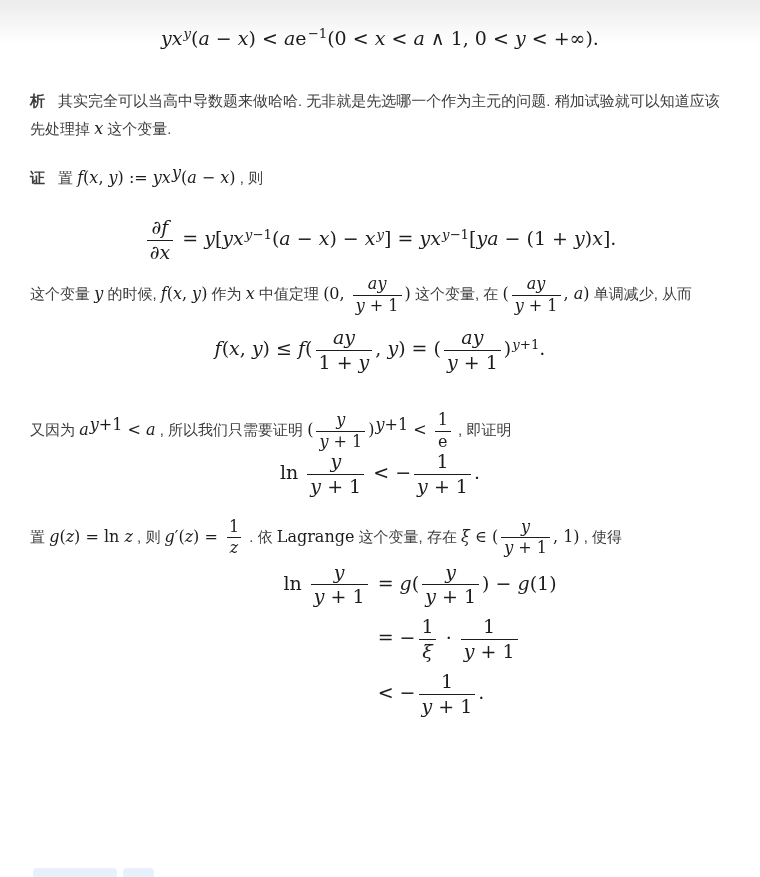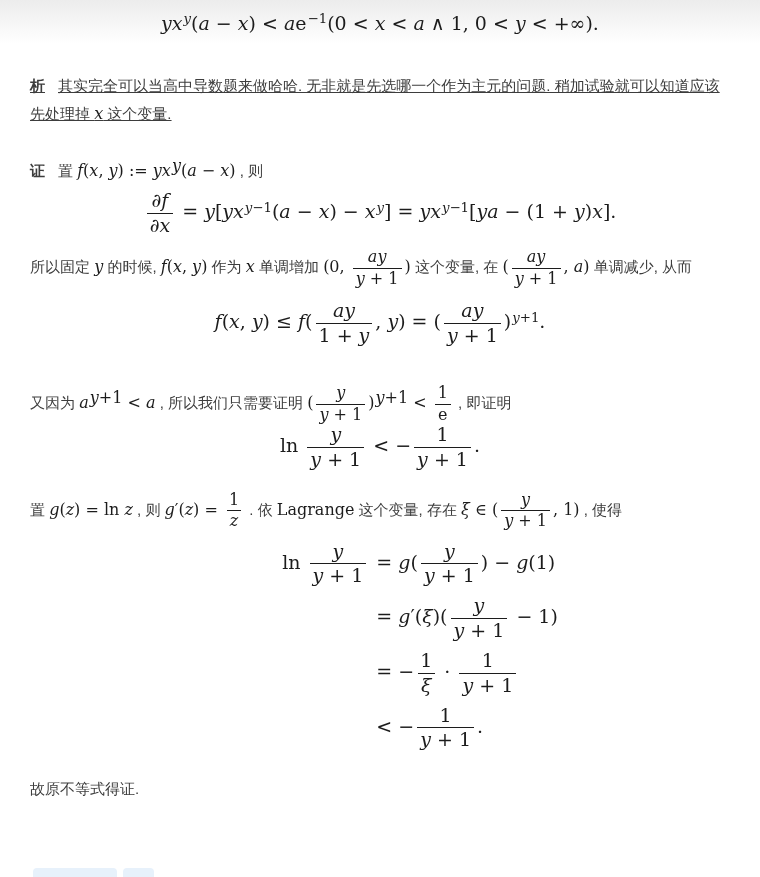--- a/index.html
+++ b/index.html
@@ -6,21 +6,21 @@
   body{
     width:760px;height:877px;overflow:hidden;position:relative;
     background:#ffffff;
     font-family:"Liberation Sans",sans-serif;
   }
   .top-fade{
     position:absolute;top:0;left:0;right:0;height:44px;
     background:linear-gradient(#ececec,rgba(255,255,255,0));
     pointer-events:none;
   }
-  .doc{position:relative;padding:10px 30px 0 30px;color:#3d3d3d;}
+  .doc{position:relative;padding:25px 30px 0 30px;color:#3d3d3d;}
 
   
   .para{font-size:15px;line-height:1.85;color:#3d3d3d;}
   .plabel{font-weight:bold;margin-right:13px;color:#3d3d3d;}
   .cn{font-family:"Liberation Sans",sans-serif;}
 
   
   .mr,.mi,.frac,.msup{font-family:"DejaVu Serif",serif;color:#1c1c1c;}
   .para .mr,.para .mi,.para .frac{font-size:16px;}
   .mi{font-style:italic;}
@@ -37,28 +37,28 @@
 
   
   .align{display:table;margin:0 auto;position:relative;left:40px;font-size:19px;color:#1c1c1c;}
   .arow{display:table-row;}
   .lhs,.rhs{display:table-cell;vertical-align:middle;padding:4px 0;}
   .lhs{text-align:right;}
   .rhs{text-align:left;padding-left:7px;}
 
   
   .doc > :nth-child(1){margin:0 0 34px 0;}
-  .doc > :nth-child(2){margin-bottom:22px;text-decoration:underline;}
-  .doc > :nth-child(3){margin-bottom:4px;}
+  .doc > :nth-child(2){margin-bottom:14px;}
+  .doc > :nth-child(3){margin-bottom:24px;}
   .doc > :nth-child(4){margin-bottom:12px;}
   .doc > :nth-child(5){margin-bottom:12px;}
   .doc > :nth-child(6){margin-bottom:36px;}
   .doc > :nth-child(7){margin-bottom:0;}
   .doc > :nth-child(8){margin-bottom:20px;}
-  .doc > :nth-child(9){margin-bottom:6px;}
+  .doc > :nth-child(9){margin-bottom:0;}
   .doc > :nth-child(10){margin-bottom:20px;}
   .doc > :nth-child(11){margin-bottom:0;}
 
   
   .tags{position:absolute;top:868px;left:33px;display:flex;gap:6px;}
   .tag{height:26px;border-radius:4px;background:#e7f1fb;}
   .tag1{width:84px;}
   .tag2{width:31px;}
 </style>
 </head>
@@ -67,21 +67,21 @@
 <div class="top-fade"></div>
 
 <div id="doc" class="doc">
     <div class="display"><span class="mi">y</span><span class="mi">x</span><span class="msup"><span class="mi">y</span></span><span class="mr">(</span><span class="mi">a</span><span class="mr"> − </span><span class="mi">x</span><span class="mr">) &lt; </span><span class="mi">a</span><span class="mr">e</span><span class="msup"><span class="mr">−1</span></span><span class="mr">(0 &lt; </span><span class="mi">x</span><span class="mr"> &lt; </span><span class="mi">a</span><span class="mr"> ∧ 1, 0 &lt; </span><span class="mi">y</span><span class="mr"> &lt; +∞).</span></div>
     <div class="para"><span class="plabel">析</span><span class="cn">其实完全可以当高中导数题来做哈哈. 无非就是先选哪一个作为主元的问题. 稍加试验就可以知道应该先处理掉 </span><span class="mi">x</span><span class="cn"> 这个变量.</span></div>
     <div class="para"><span class="plabel">证</span><span class="cn">置 </span><span class="mi">f</span><span class="mr">(</span><span class="mi">x</span><span class="mr">, </span><span class="mi">y</span><span class="mr">) := </span><span class="mi">y</span><span class="mi">x</span><span class="msup"><span class="mi">y</span></span><span class="mr">(</span><span class="mi">a</span><span class="mr"> − </span><span class="mi">x</span><span class="mr">)</span><span class="cn"> , 则</span></div>
     <div class="display"><span class="frac">
         <span class="num"><span class="mr">∂</span><span class="mi">f</span></span>
         <span class="den"><span class="mr">∂</span><span class="mi">x</span></span>
       </span><span class="mr"> = </span><span class="mi">y</span><span class="mr">[</span><span class="mi">y</span><span class="mi">x</span><span class="msup"><span class="mi">y</span><span class="mr">−1</span></span><span class="mr">(</span><span class="mi">a</span><span class="mr"> − </span><span class="mi">x</span><span class="mr">) − </span><span class="mi">x</span><span class="msup"><span class="mi">y</span></span><span class="mr">] = </span><span class="mi">y</span><span class="mi">x</span><span class="msup"><span class="mi">y</span><span class="mr">−1</span></span><span class="mr">[</span><span class="mi">y</span><span class="mi">a</span><span class="mr"> − (1 + </span><span class="mi">y</span><span class="mr">)</span><span class="mi">x</span><span class="mr">].</span></div>
-    <div class="para"><span class="cn">所以固定 </span><span class="mi">y</span><span class="cn"> 的时候, </span><span class="mi">f</span><span class="mr">(</span><span class="mi">x</span><span class="mr">, </span><span class="mi">y</span><span class="mr">)</span><span class="cn"> 作为 </span><span class="mi">x</span><span class="cn"> 单调增加 </span><span class="mr">(0, </span><span class="frac">
+    <div class="para"><span class="cn">这个变量 </span><span class="mi">y</span><span class="cn"> 的时候, </span><span class="mi">f</span><span class="mr">(</span><span class="mi">x</span><span class="mr">, </span><span class="mi">y</span><span class="mr">)</span><span class="cn"> 作为 </span><span class="mi">x</span><span class="cn"> 中值定理 </span><span class="mr">(0, </span><span class="frac">
         <span class="num"><span class="mi">a</span><span class="mi">y</span></span>
         <span class="den"><span class="mi">y</span><span class="mr"> + 1</span></span>
       </span><span class="mr">)</span><span class="cn"> 这个变量, 在 </span><span class="mr">(</span><span class="frac">
         <span class="num"><span class="mi">a</span><span class="mi">y</span></span>
         <span class="den"><span class="mi">y</span><span class="mr"> + 1</span></span>
       </span><span class="mr">, </span><span class="mi">a</span><span class="mr">)</span><span class="cn"> 单调减少, 从而</span></div>
     <div class="display"><span class="mi">f</span><span class="mr">(</span><span class="mi">x</span><span class="mr">, </span><span class="mi">y</span><span class="mr">) ≤ </span><span class="mi">f</span><span class="mr">(</span><span class="frac">
         <span class="num"><span class="mi">a</span><span class="mi">y</span></span>
         <span class="den"><span class="mr">1 + </span><span class="mi">y</span></span>
       </span><span class="mr">, </span><span class="mi">y</span><span class="mr">) = (</span><span class="frac">
@@ -115,42 +115,34 @@
             <span class="num"><span class="mi">y</span></span>
             <span class="den"><span class="mi">y</span><span class="mr"> + 1</span></span>
           </span></span>
         <span class="rhs"><span class="mr">= </span><span class="mi">g</span><span class="mr">(</span><span class="frac">
             <span class="num"><span class="mi">y</span></span>
             <span class="den"><span class="mi">y</span><span class="mr"> + 1</span></span>
           </span><span class="mr">) − </span><span class="mi">g</span><span class="mr">(1)</span></span>
       </div>
       <div class="arow">
         <span class="lhs"></span>
-        <span class="rhs"><span class="mr">= </span><span class="mi">g</span><span class="mr">′(</span><span class="mi">ξ</span><span class="mr">)(</span><span class="frac">
-            <span class="num"><span class="mi">y</span></span>
-            <span class="den"><span class="mi">y</span><span class="mr"> + 1</span></span>
-          </span><span class="mr"> − 1)</span></span>
-      </div>
-      <div class="arow">
-        <span class="lhs"></span>
         <span class="rhs"><span class="mr">= −</span><span class="frac">
             <span class="num"><span class="mr">1</span></span>
             <span class="den"><span class="mi">ξ</span></span>
           </span><span class="mr"> · </span><span class="frac">
             <span class="num"><span class="mr">1</span></span>
             <span class="den"><span class="mi">y</span><span class="mr"> + 1</span></span>
           </span></span>
       </div>
       <div class="arow">
         <span class="lhs"></span>
         <span class="rhs"><span class="mr">&lt; −</span><span class="frac">
             <span class="num"><span class="mr">1</span></span>
             <span class="den"><span class="mi">y</span><span class="mr"> + 1</span></span>
           </span><span class="mr">.</span></span>
       </div>
     </div>
-    <div class="para"><span class="cn">故原不等式得证.</span></div>
   </div>
 
 <div class="tags">
   <span class="tag tag1" style="background: rgb(231, 241, 251);"></span>
   <span class="tag tag2" style="background: rgb(231, 241, 251);"></span>
 </div>
 
 </body></html>

